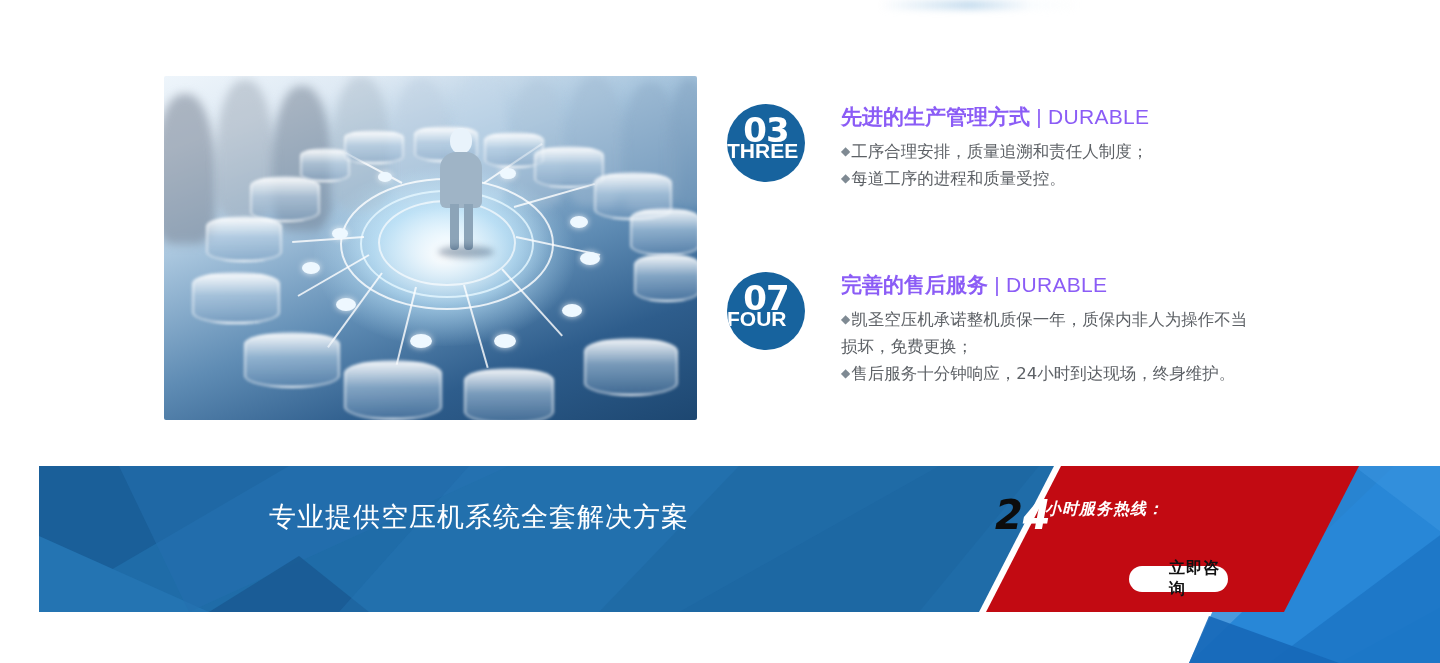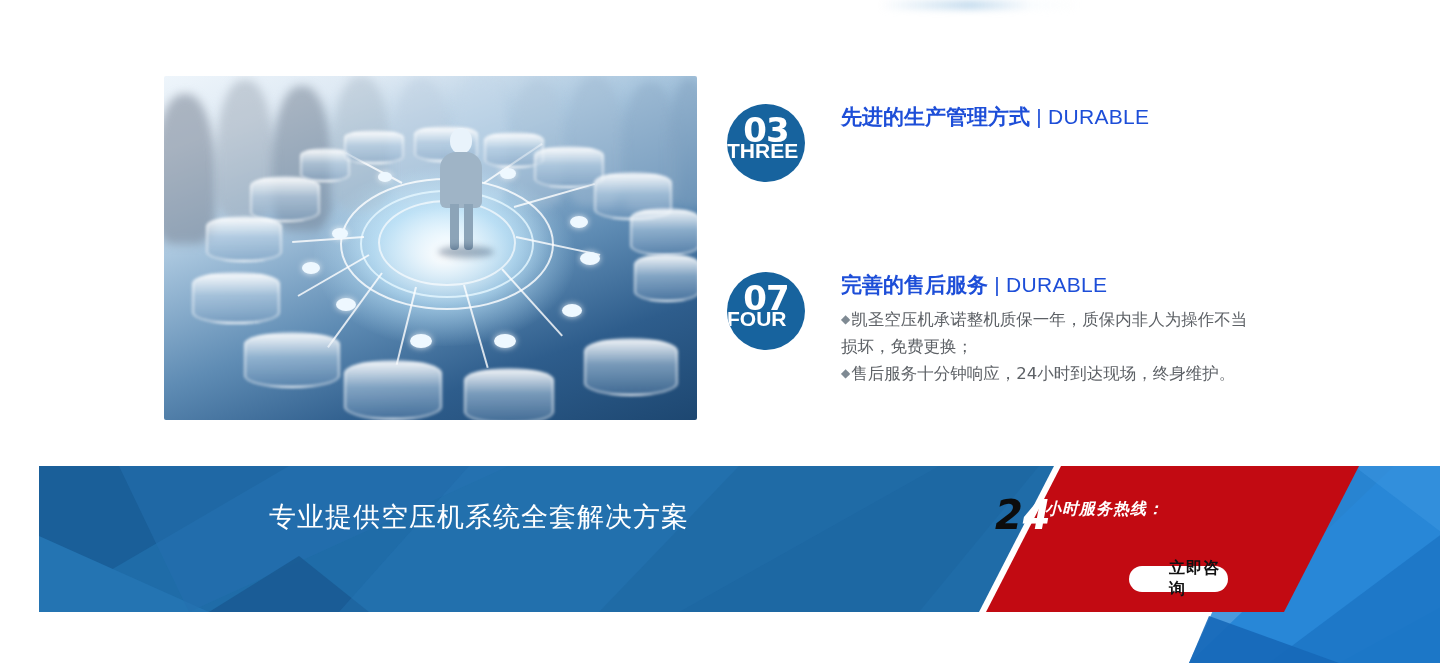--- a/index.html
+++ b/index.html
@@ -52,21 +52,21 @@
     font-size:34px;font-weight:bold;color:#fff;letter-spacing:-1px;line-height:1;
     font-family:"DejaVu Sans",sans-serif;
   }
   .badge .word{
     position:absolute;left:0;right:0;top:36px;text-align:left;
     font-size:21px;font-weight:bold;color:#fff;line-height:1;letter-spacing:0px;
     font-family:"Liberation Sans",sans-serif;
   }
   .ftext{margin-left:36px;}
   .ftitle{
-    font-size:21px;color:#1d4ed8;font-weight:bold;line-height:1.2;
+    font-size:21px;color:#8b5cf6;font-weight:bold;line-height:1.2;
     font-family:"DejaVu Sans",sans-serif;white-space:nowrap;
   }
   .ftitle .en{font-weight:normal;font-family:"Liberation Sans",sans-serif;letter-spacing:.3px;}
   .flist{margin-top:9px;}
   .fline{
     font-size:16.5px;color:#5d6166;line-height:1.62;
     font-family:"DejaVu Sans",sans-serif;
   }
   .fline .dot{color:#7f8a93;font-size:12px;vertical-align:2px;margin-right:1px;}
 
@@ -179,20 +179,24 @@
       <div style="position:absolute;left:274px;top:170px;width:56px;height:12px;border-radius:50%;background:rgba(20,50,84,.35);filter:blur(3px);"></div>
     </div>
 
     <div class="feature" style="left:727px;top:104px;">
       <div class="badge">
         <div class="num">03</div>
         <div class="word">THREE</div>
       </div>
       <div class="ftext">
         <div class="ftitle"><span>先进的生产管理方式</span><span class="en"> | </span><span class="en">DURABLE</span></div>
+        <div class="flist">
+          <div class="fline"><span class="dot">◆</span><span>工序合理安排，质量追溯和责任人制度；</span></div>
+          <div class="fline"><span class="dot">◆</span><span>每道工序的进程和质量受控。</span></div>
+        </div>
       </div>
     </div>
 
     <div class="feature" style="left:727px;top:272px;">
       <div class="badge">
         <div class="num">07</div>
         <div class="word">FOUR</div>
       </div>
       <div class="ftext">
         <div class="ftitle"><span>完善的售后服务</span><span class="en"> | </span><span class="en">DURABLE</span></div>

